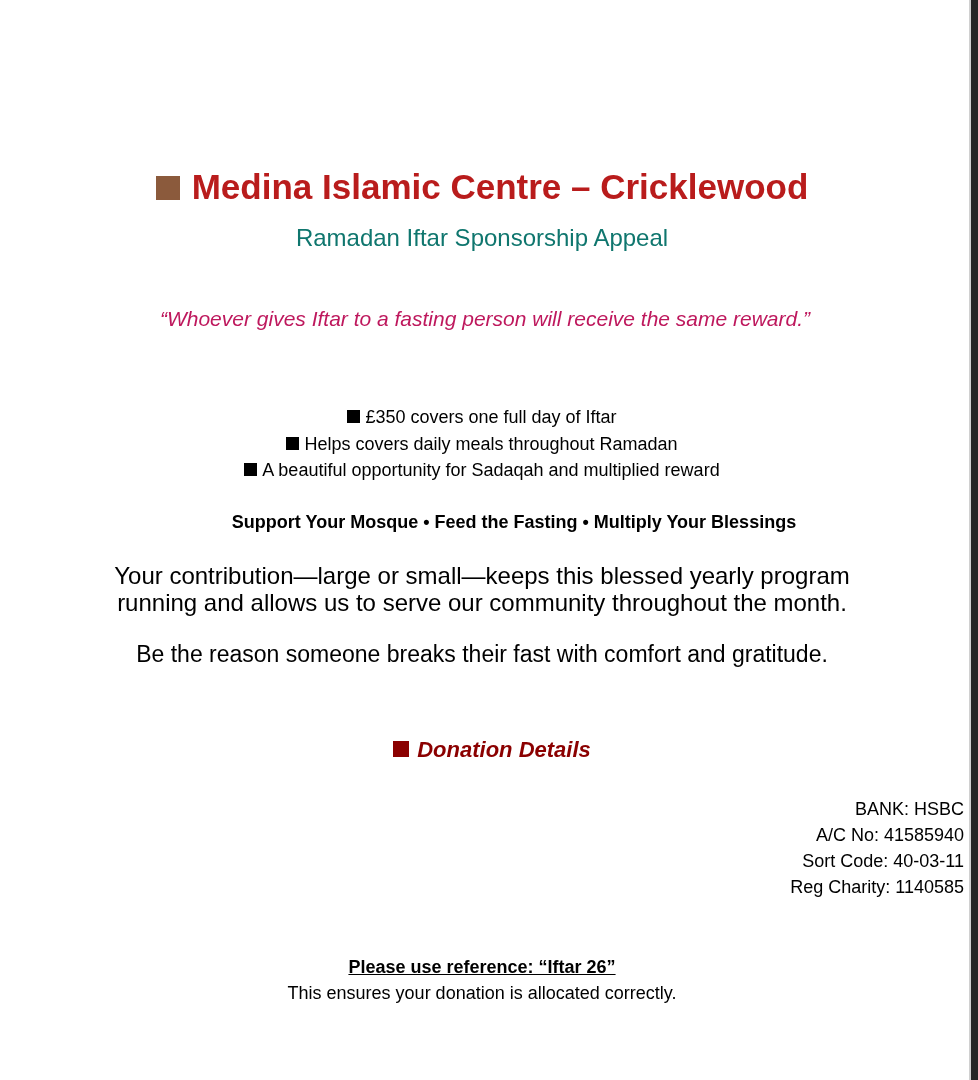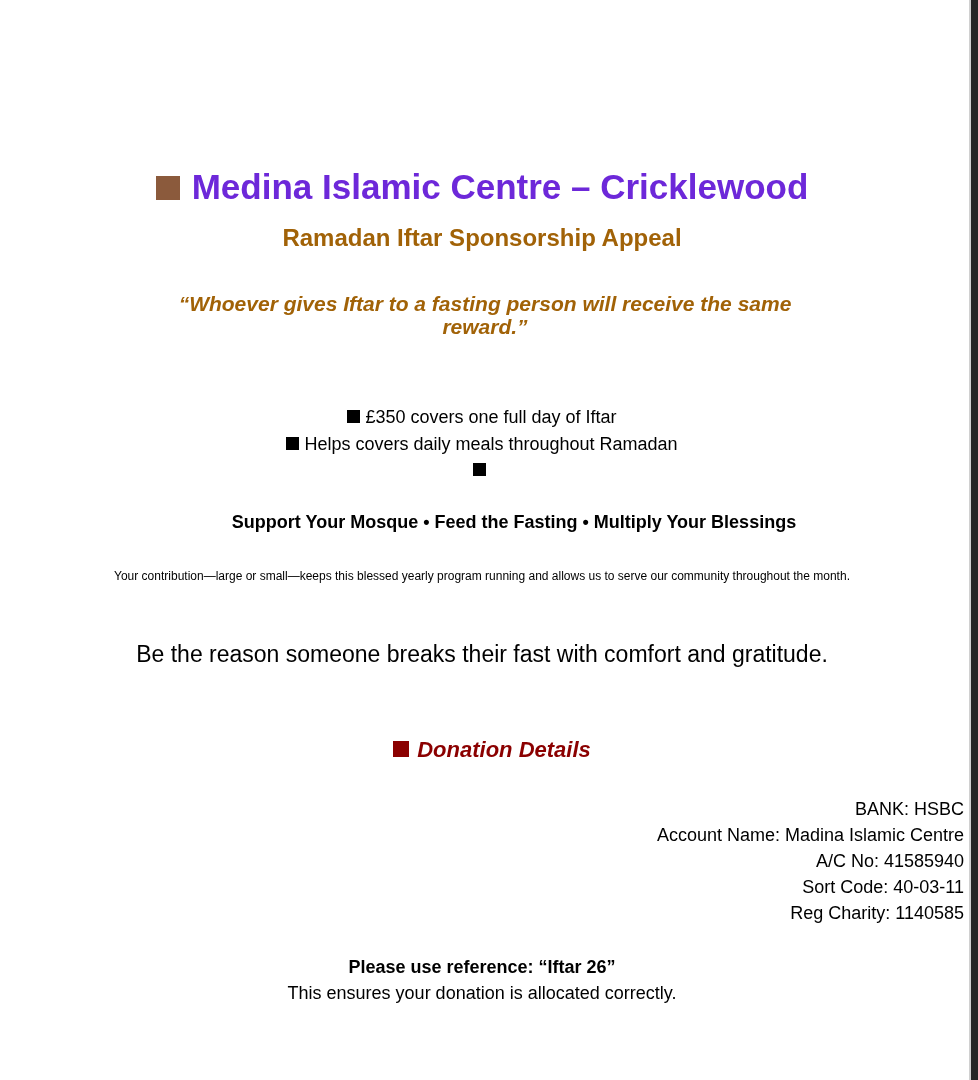--- a/index.html
+++ b/index.html
@@ -45,51 +45,51 @@
       top: 0;
       width: 964px;
       text-align: center;
     }
     .title {
       position: absolute;
       left: 0; width: 964px;
       top: 166px;
       font-size: 35px;
       font-weight: bold;
-      color: #6d28d9;
+      color: #b91c1c;
       line-height: 42px;
       white-space: nowrap;
     }
     .sq {
       display: inline-block;
       vertical-align: baseline;
     }
     .title .sq {
       width: 24px; height: 24px;
       background: #8b5a3c;
       margin-right: 12px;
       position: relative; top: 1px;
     }
     .subtitle {
       position: absolute;
       left: 0; width: 964px;
       top: 223px;
       font-size: 24px;
-      font-weight: bold;
-      color: #a16207;
+      font-weight: normal;
+      color: #0f766e;
       line-height: 30px;
     }
     .quote {
       position: absolute;
       left: 140px; width: 690px;
-      top: 292px;
+      top: 307px;
       font-size: 21px;
-      font-weight: bold;
+      font-weight: normal;
       font-style: italic;
-      color: #a16207;
+      color: #be185d;
       line-height: 23px;
     }
     .bullets {
       position: absolute;
       left: 0; width: 964px;
       top: 404px;
       font-size: 18px;
       line-height: 26.5px;
     }
     .bullets .sq {
@@ -103,21 +103,21 @@
       top: 510px;
       font-size: 18px;
       font-weight: bold;
       line-height: 24px;
       padding-left: 32px;
     }
     .para {
       position: absolute;
       left: 110px; width: 744px;
       top: 563px;
-      font-size: 12px;
+      font-size: 24px;
       line-height: 26.5px;
     }
     .para2 {
       position: absolute;
       left: 0; width: 964px;
       top: 642px;
       font-size: 23px;
       line-height: 24px;
     }
     .donation-heading {
@@ -143,56 +143,55 @@
       line-height: 26px;
       text-align: right;
     }
     .reference {
       position: absolute;
       left: 0; width: 964px;
       top: 954px;
       font-size: 18px;
       line-height: 26px;
     }
-    .reference .ref-label { font-weight: bold; display: block; }
+    .reference .ref-label { font-weight: bold; display: block; text-decoration: underline; }
     .line { display: block; }
   </style>
 </head>
 <body>
 
 <div class="page">
   <div class="content">
 
     <div class="title">
       <span class="sq"></span><span>Medina Islamic Centre – Cricklewood</span>
     </div>
 
     <div class="subtitle">Ramadan Iftar Sponsorship Appeal</div>
 
     <div class="quote">“Whoever gives Iftar to a fasting person will receive the same reward.”</div>
 
     <div class="bullets">
       <span class="line"><span class="sq"></span><span>£350 covers one full day of Iftar</span></span>
       <span class="line"><span class="sq"></span><span>Helps covers daily meals throughout Ramadan</span></span>
-      <span class="line"><span class="sq"></span></span>
+      <span class="line"><span class="sq"></span><span>A beautiful opportunity for Sadaqah and multiplied reward</span></span>
     </div>
 
     <div class="tagline">Support Your Mosque • Feed the Fasting • Multiply Your Blessings</div>
 
     <div class="para">Your contribution—large or small—keeps this blessed yearly program running and allows us to serve our community throughout the month.</div>
 
     <div class="para2">Be the reason someone breaks their fast with comfort and gratitude.</div>
 
     <div class="donation-heading">
       <span class="sq"></span><span>Donation Details</span>
     </div>
 
     <div class="bank">
       <span class="line">BANK: HSBC</span>
-      <span class="line">Account Name: Madina Islamic Centre</span>
       <span class="line">A/C No: 41585940</span>
       <span class="line">Sort Code: 40-03-11</span>
       <span class="line">Reg Charity: 1140585</span>
     </div>
 
     <div class="reference">
       <span class="ref-label">Please use reference: “Iftar 26”</span>
       <span class="line">This ensures your donation is allocated correctly.</span>
     </div>
 

